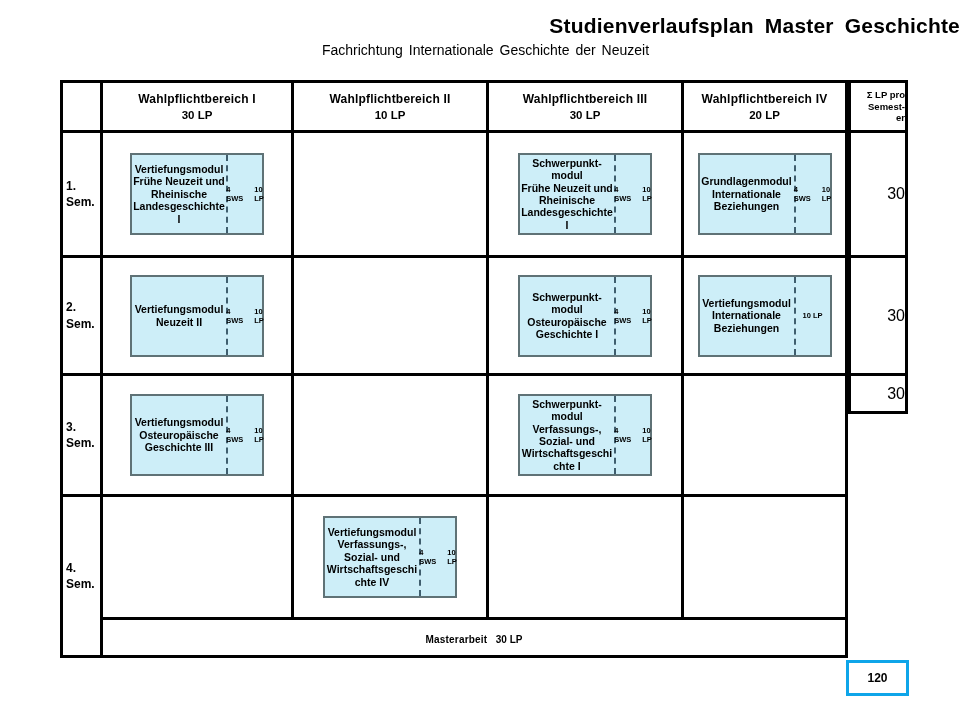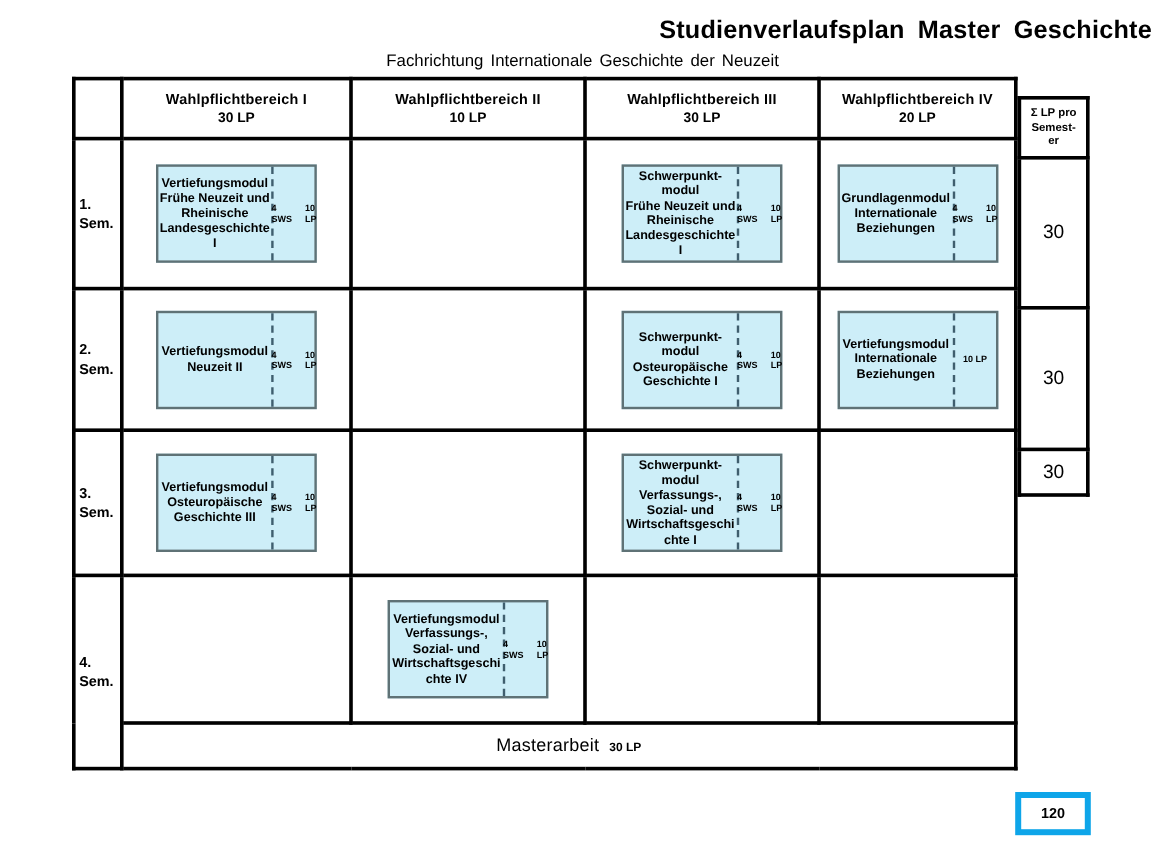--- a/index.html
+++ b/index.html
@@ -12,21 +12,21 @@
     position:absolute; top:14px; left:0; width:100%;
     text-align:right; font-size:21px; font-weight:600; word-spacing:5px; letter-spacing:.2px;
   }
   .subtitle {
     position:absolute; top:42px; left:0; width:100%;
     text-align:center; font-size:14px; font-weight:400; word-spacing:2px;padding-left:11px;
   }
 
   
   table.plan {
-    position:absolute; left:60px; top:64px; width:785px;
+    position:absolute; left:60px; top:80px; width:785px;
     border-collapse:collapse; table-layout:fixed;
   }
   table.plan td, table.plan th { border:3px solid #000; background:#fff; }
   td.corner { border:none; background:transparent; }
   th.ghead {
     background:#9bbb59; text-align:center; vertical-align:middle;
     font-size:12px; font-weight:bold;
   }
   .gh-label { margin-bottom:3px; letter-spacing:.2px; }
   .gh-lp { font-size:11.5px; }
@@ -55,35 +55,35 @@
   }
   .mod-side {
     width:36px; border-left:2px dashed #3f5e6e;
     display:flex; flex-direction:row; align-items:center; justify-content:center;
     gap:11px; font-size:7.5px; font-weight:bold;
   }
   .mod-side > div:empty { display:none; }
 
   
   td.master { text-align:center; vertical-align:middle; }
-  .m-label { font-size:15px; font-weight:normal; letter-spacing:.2px; }
+  .m-label { font-size:10px; font-weight:bold; letter-spacing:.2px; }
   .m-lp { font-size:10px; font-weight:bold; margin-left:4px; }
 
   
   table.sum-table {
     position:absolute; left:848px; top:80px; width:60px;
     border-collapse:collapse; table-layout:fixed;
   }
-  table.sum-table td { border:3px solid #000; background:#fff; text-align:center; vertical-align:middle; }
+  table.sum-table td { border:3px solid #000; background:#fff; text-align:right; vertical-align:middle; }
   td.sum-head { font-size:9.5px; font-weight:bold; white-space:pre-line; line-height:1.25; }
   td.sum-val { font-size:16px; font-weight:normal; }
 
   .total-box {
     position:absolute; left:846px; top:660px; width:63px; height:36px;
-    border:5px solid #0ea5e9; background:#fff;
+    border:3px solid #0ea5e9; background:#fff;
     display:flex; align-items:center; justify-content:center;
     font-size:12px; font-weight:bold;
   }
 
   
   .footnote {
     position:absolute; left:58px; top:668px; width:788px;
     font-size:13.5px; line-height:1.3;
   }
   .star { font-size:19px; font-weight:bold; margin-right:4px; position:relative; top:2px; }

